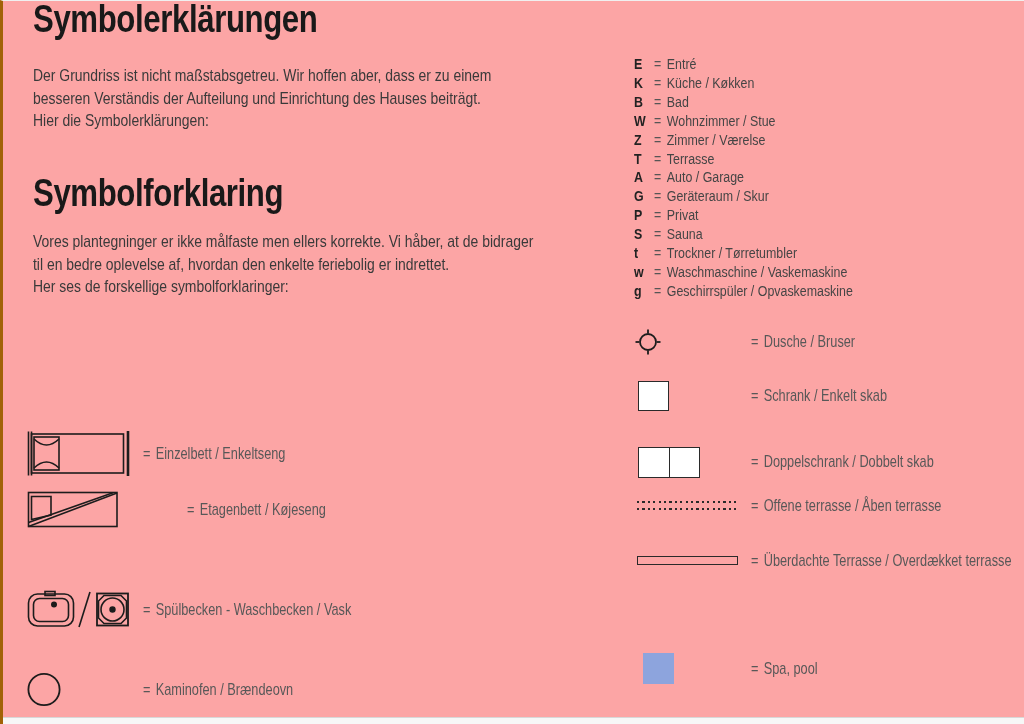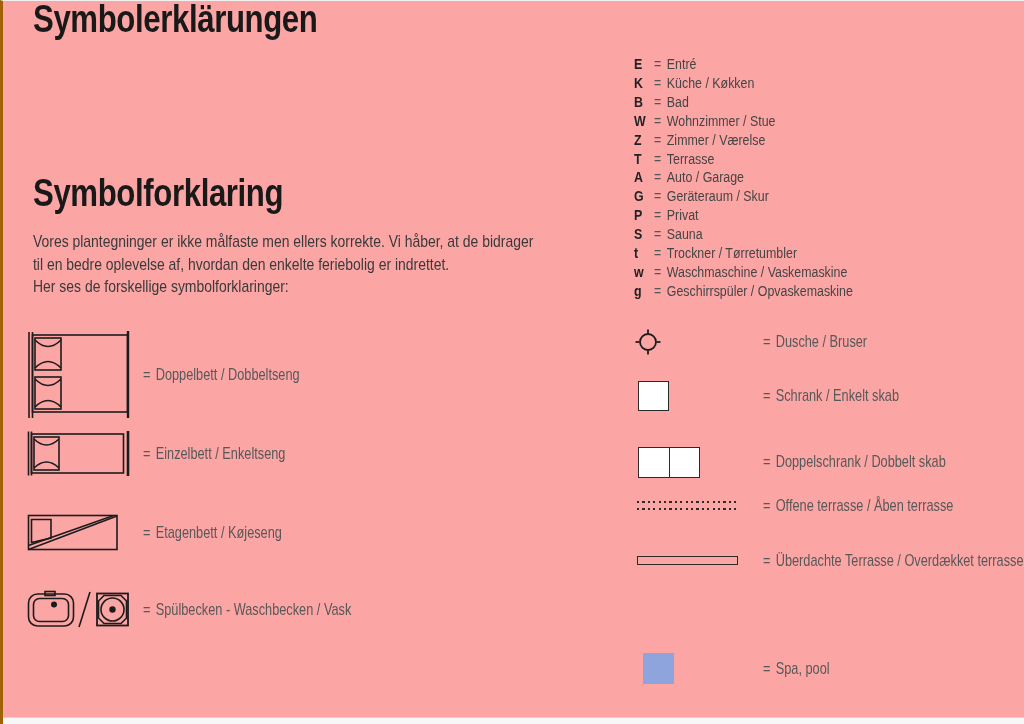--- a/index.html
+++ b/index.html
@@ -21,21 +21,21 @@
   .letters{position:absolute;left:631px;top:54px;}
   .letters-inner{transform:scaleX(0.80);transform-origin:0 0;}
   .lrow{display:grid;grid-template-columns:25px 16px auto;height:18.85px;align-items:center;font-size:15.5px;}
   .ltr{font-weight:bold;color:#222;}
   .leq{color:#555;}
   .ldef{color:#454545;white-space:pre;}
 
   
   .srow{position:absolute;display:flex;align-items:center;}
   .srow.left{left:24px;}
-  .srow.right{left:632px;gap:12px;}
+  .srow.right{left:632px;}
   .symbox{width:116px;flex:0 0 116px;display:flex;align-items:center;}
   .slabel{font-size:17px;color:#585858;display:inline-block;}
   .eqg{margin-right:7px;}
 
   svg{display:block;}
   .ln{stroke:#1c1c1c;fill:none;}
 
   .sq{box-sizing:border-box;border:1.9px solid #2a2a2a;background:#fff;}
   .cab{margin-left:3px;width:31px;height:30px;}
   .dblcab{margin-left:3px;width:62px;height:31px;display:flex;}
@@ -49,20 +49,23 @@
   .fillsq{margin-left:8px;width:31px;height:31px;}
 
   .bottom-rule{position:absolute;left:0;right:0;top:716px;height:8px;border-top:1.5px solid #d8d8d8;background:#f7f7f7;}
 </style>
 </head>
 <body>
 
 <div class="page">
 
   <h1 class="title" style="top:-4px;"><span class="cxt">Symbolerklärungen</span></h1>
+  <p class="para" style="top:64px;"><span class="cxp">Der Grundriss ist nicht maßstabsgetreu. Wir hoffen aber, dass er zu einem
+besseren Verständis der Aufteilung und Einrichtung des Hauses beiträgt.
+Hier die Symbolerklärungen:</span></p>
 
   <h1 class="title" style="top:158px;margin-top:12px;"><span class="cxt">Symbolforklaring</span></h1>
   <p class="para" style="top:230px;"><span class="cxp">Vores plantegninger er ikke målfaste men ellers korrekte. Vi håber, at de bidrager
 til en bedre oplevelse af, hvordan den enkelte feriebolig er indrettet.
 Her ses de forskellige symbolforklaringer:</span></p>
 
   <div class="letters">
     <div class="letters-inner">
       <div class="lrow">
           <b class="ltr">E</b>
@@ -125,58 +128,39 @@
           <span class="ldef">Waschmaschine / Vaskemaskine</span>
         </div>
       <div class="lrow">
           <b class="ltr">g</b>
           <span class="leq">=</span>
           <span class="ldef">Geschirrspüler / Opvaskemaskine</span>
         </div>
     </div>
   </div>
 
-  <div class="srow left" style="top:331px;height:86px;">
-    <div class="symbox">
-      <svg width="104" height="88" viewBox="0 0 104 88">
-        <g class="ln" stroke-width="1.6">
-          <line x1="2" y1="1" x2="2" y2="87"></line>
-            <line x1="5.5" y1="1" x2="5.5" y2="87"></line>
-          <rect x="5.5" y="4" width="95" height="77"></rect>
-          <line x1="101" y1="0" x2="101" y2="87" stroke-width="2.4"></line>
-          <rect x="8" y="7" width="26" height="32"></rect>
-          <path d="M8,9 Q21,22 34,9"></path>
-            <path d="M8,37 Q21,24 34,37"></path>
-          <rect x="8" y="46" width="26" height="32"></rect>
-          <path d="M8,48 Q21,61 34,48"></path>
-            <path d="M8,76 Q21,63 34,76"></path>
-        </g>
-      </svg>
-    </div>
-    <div class="slabel cxl"><span class="eqg">=</span><span>Doppelbett / Dobbeltseng</span></div>
-  </div>
 
   <div class="srow left" style="top:430px;height:45px;">
     <div class="symbox">
       <svg width="106" height="45" viewBox="0 0 106 45">
         <g class="ln" stroke-width="1.6">
           <line x1="1.5" y1="0.5" x2="1.5" y2="44.5"></line>
             <line x1="4.5" y1="0.5" x2="4.5" y2="44.5"></line>
           <rect x="4.5" y="3" width="92" height="39"></rect>
           <line x1="101" y1="0" x2="101" y2="45" stroke-width="2.6"></line>
           <rect x="7" y="6" width="25" height="33"></rect>
           <path d="M7,8 Q19.5,20 32,8"></path>
             <path d="M7,37 Q19.5,25 32,37"></path>
         </g>
       </svg>
     </div>
     <div class="slabel cxl"><span class="eqg">=</span><span>Einzelbett / Enkeltseng</span></div>
   </div>
 
-  <div class="srow left" style="top:513px;height:37px;">
+  <div class="srow left" style="top:490px;height:37px;gap:44px;">
     <div class="symbox">
       <svg width="92" height="38" viewBox="0 0 92 38">
         <g class="ln" stroke-width="1.6">
           <rect x="1.5" y="1.5" width="88.5" height="34"></rect>
           <line x1="1.5" y1="35.5" x2="90" y2="2"></line>
           <line x1="1.5" y1="31.5" x2="86" y2="1.8"></line>
           <path d="M4.5,5.5 L24,5.5 L24,24 L4.5,28.5 Z"></path>
         </g>
       </svg>
     </div>
@@ -195,20 +179,28 @@
           <rect x="70" y="3.5" width="31" height="32" stroke-width="1.8"></rect>
           <polygon points="77,5.5 94,5.5 99.5,11 99.5,28 94,33.5 77,33.5 71.5,28 71.5,11"></polygon>
           <circle cx="85.5" cy="19.5" r="11.5"></circle>
           <circle cx="85.5" cy="19.5" r="2.4" fill="#1c1c1c"></circle>
         </g>
       </svg>
     </div>
     <div class="slabel cxl"><span class="eqg">=</span><span>Spülbecken - Waschbecken / Vask</span></div>
   </div>
 
+  <div class="srow left" style="top:671px;height:36px;">
+    <div class="symbox">
+      <svg width="36" height="36" viewBox="0 0 36 36">
+        <circle class="ln" cx="17" cy="17.5" r="15.6" stroke-width="1.8"></circle>
+      </svg>
+    </div>
+    <div class="slabel cxl"><span class="eqg">=</span><span>Kaminofen / Brændeovn</span></div>
+  </div>
 
   <div class="srow right" style="top:328px;height:26px;">
     <div class="symbox">
       <svg width="26" height="26" viewBox="0 0 26 26">
         <g class="ln" stroke-width="1.8">
           <circle cx="13" cy="13" r="8"></circle>
           <line x1="13" y1="0.5" x2="13" y2="4.2"></line>
             <line x1="13" y1="21.8" x2="13" y2="25.5"></line>
           <line x1="0.5" y1="13" x2="4.2" y2="13"></line>
             <line x1="21.8" y1="13" x2="25.5" y2="13"></line>

